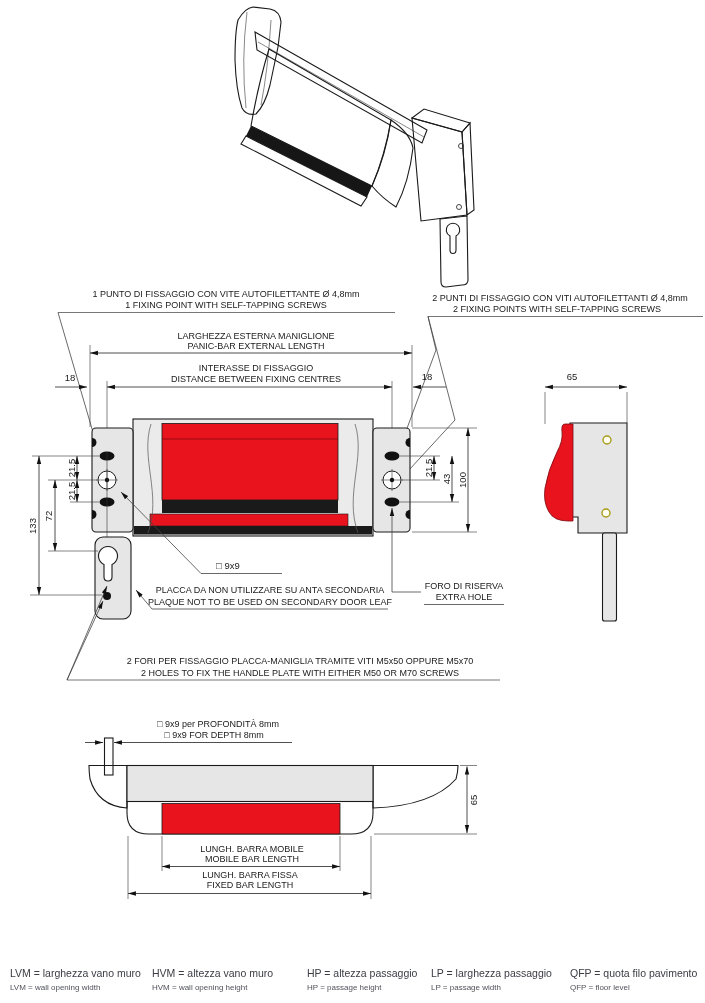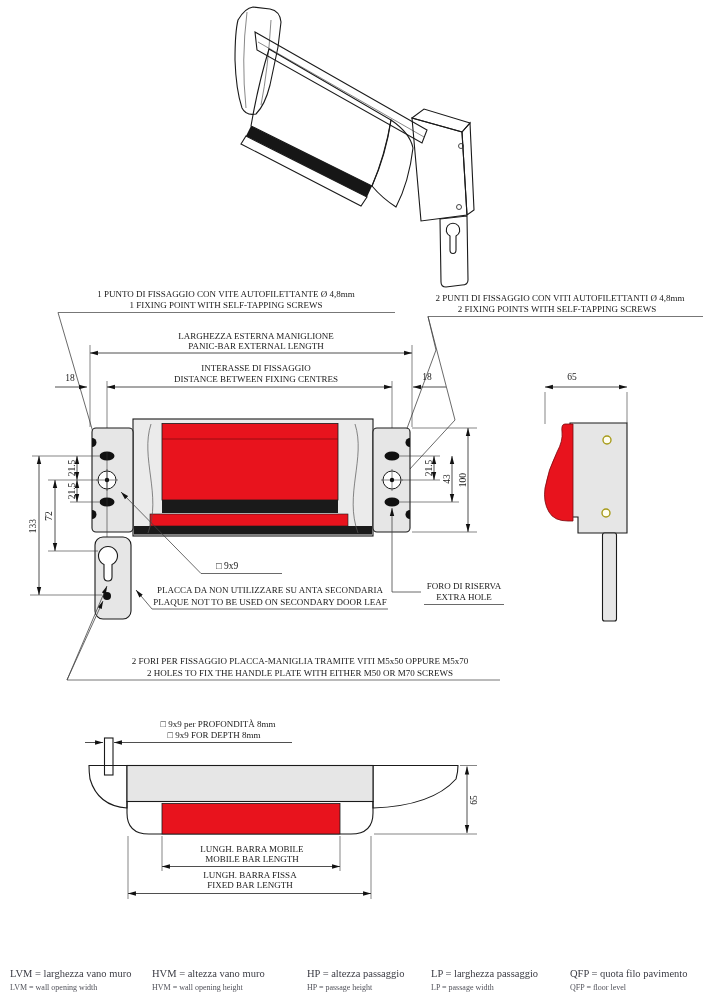--- a/index.html
+++ b/index.html
@@ -1,17 +1,17 @@
 <!DOCTYPE html>
 <html><head>
 <meta charset="utf-8">
 <style>
   html,body{margin:0;padding:0;background:#ffffff;}
   #page{position:relative;width:705px;height:1003px;background:#fff;overflow:hidden;
-        font-family:Liberation Serif, serif;}
+        font-family:Liberation Sans, sans-serif;}
   svg{position:absolute;left:0;top:0;}
   text{fill:#1a1a1a;}
   .note{font-size:9px;}
   .dimnum{font-size:9.5px;}
   .legend-it{font-size:10.5px;fill:#3b3c44;}
   .legend-en{font-size:8px;fill:#51525a;}
   .outline{stroke:#1a1a1a;stroke-width:1.1;fill:none;}
   .dim{stroke:#222;stroke-width:0.8;fill:none;}
   .ext{stroke:#333;stroke-width:0.6;fill:none;}
   .leader{stroke:#444;stroke-width:0.8;fill:none;}

